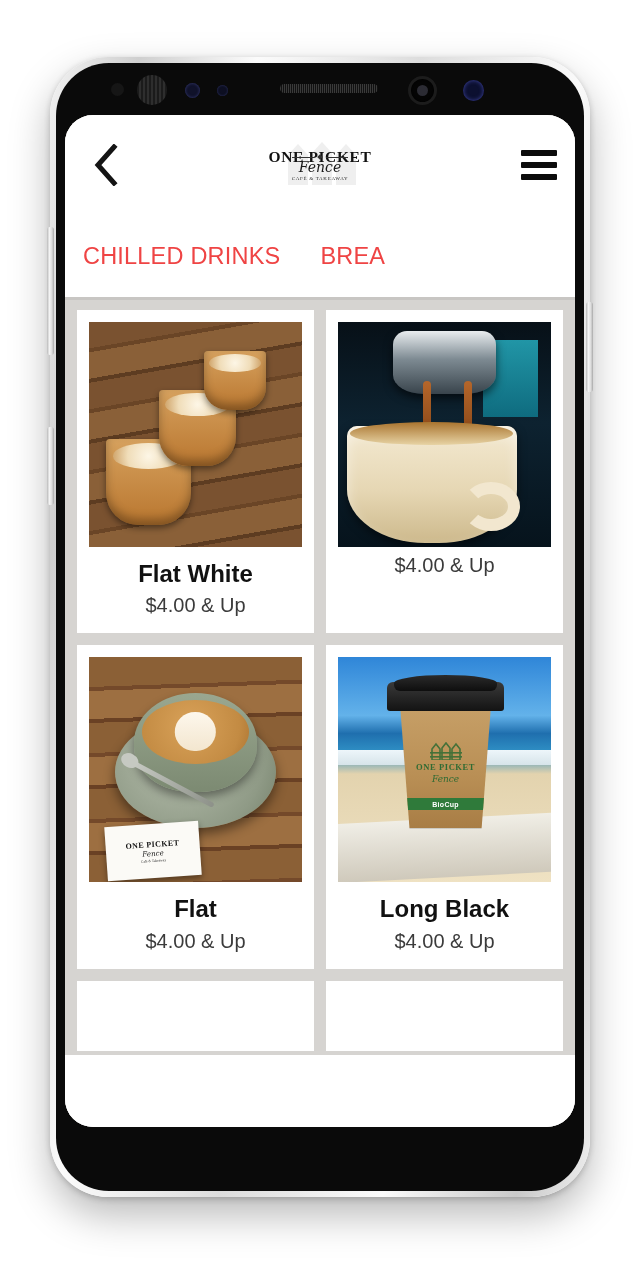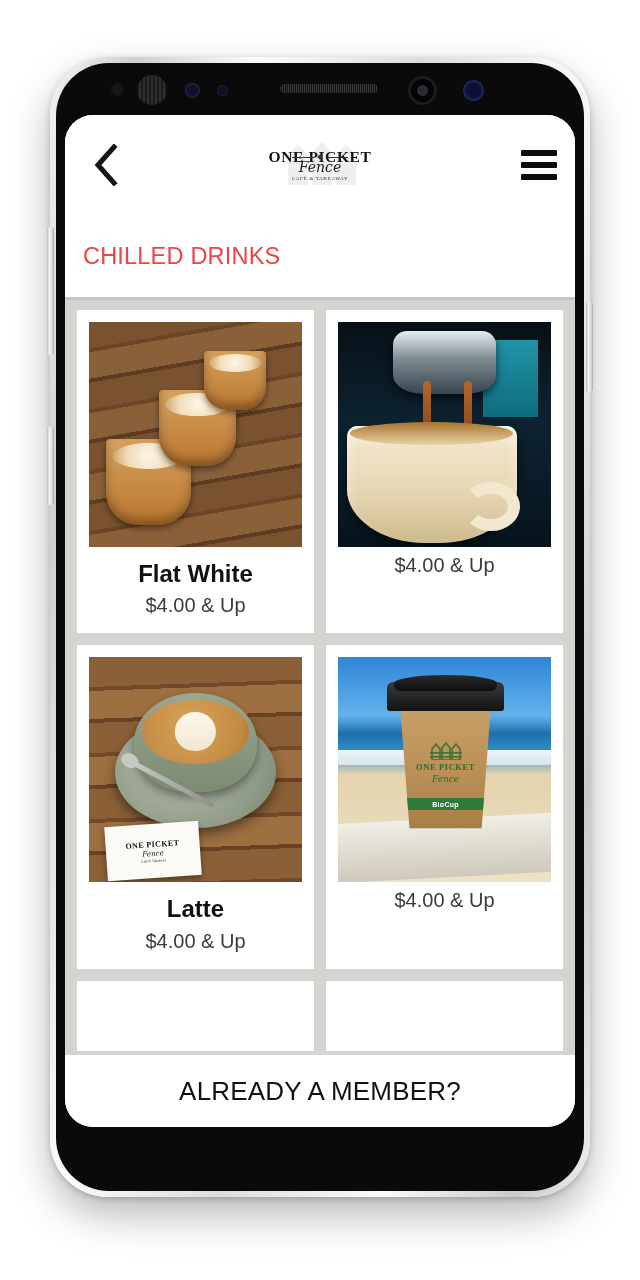--- a/index.html
+++ b/index.html
@@ -363,20 +363,23 @@
             <span></span>
             <span></span>
             <span></span>
           </div>
         </div>
 
         <div class="tabs">
           <div class="tab">
             <span>CHILLED DRINKS</span>
           </div>
+          <div class="tab">
+            <span>BREA</span>
+          </div>
         </div>
 
         <div class="scrollarea">
           <div class="grid">
 
             <div class="card">
               <div class="card-img">
                 <div class="ph wood-a">
                   <div class="glass g1"></div>
                   <div class="glass g2"></div>
@@ -412,21 +415,21 @@
                       </div>
                     </div>
                   <div class="spoon"></div>
                   <div class="bizcard">
                     <div class="bc1">ONE PICKET</div>
                     <div class="bc2">Fence</div>
                     <div class="bc3">Café &amp; Takeaway</div>
                   </div>
                 </div>
               </div>
-              <div class="card-title">Latte</div>
+              <div class="card-title">Flat</div>
               <div class="card-price">$4.00 &amp; Up</div>
             </div>
 
             <div class="card">
               <div class="card-img">
                 <div class="ph beach">
                   <div class="foam"></div>
                   <div class="ledge"></div>
                   <div class="tcup">
                     <span class="tcrest">
@@ -440,30 +443,30 @@
                     </span>
                     <div class="tname">ONE PICKET</div>
                     <div class="tscript">Fence</div>
                     <div class="tband">
                       <span>BioCup</span>
                     </div>
                   </div>
                   <div class="tlid"></div>
                 </div>
               </div>
+              <div class="card-title">Long Black</div>
               <div class="card-price">$4.00 &amp; Up</div>
             </div>
 
             <div class="card stub"></div>
             <div class="card stub"></div>
 
           </div>
         </div>
 
         <div class="memberbar">
-          <div class="member-text">ALREADY A MEMBER?</div>
         </div>
 
       </div>
     </div>
   </div>
 
 </div>
 
 </body></html>

